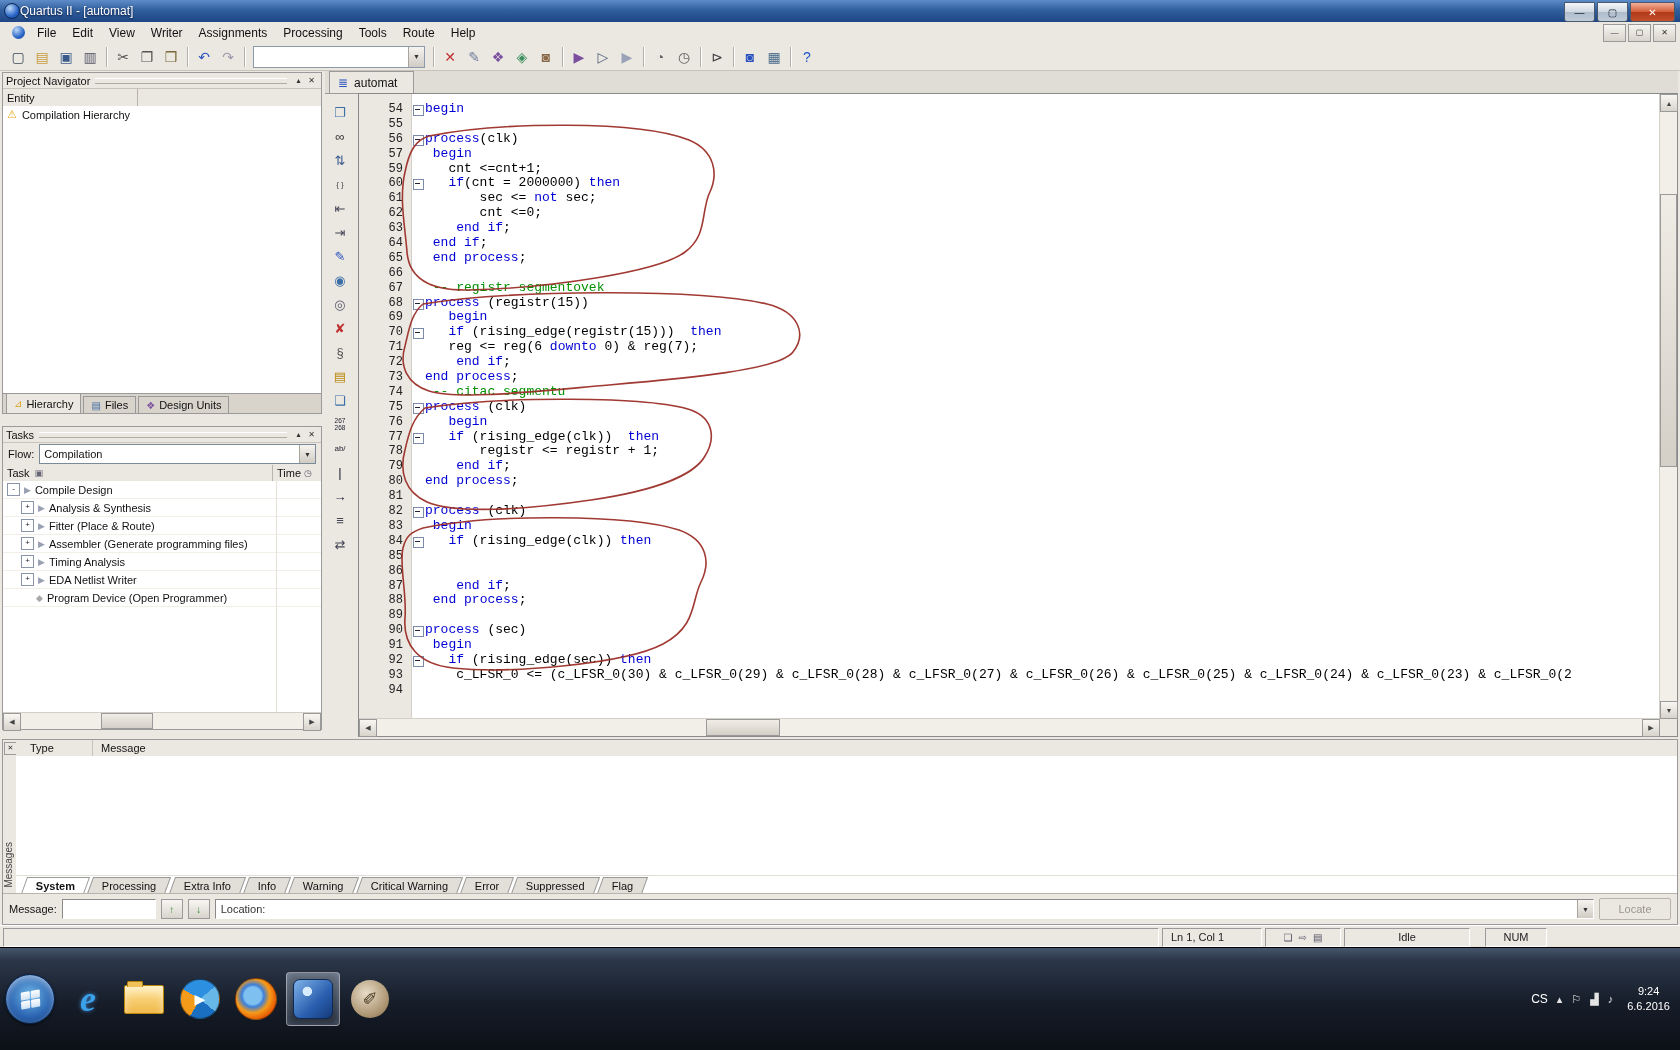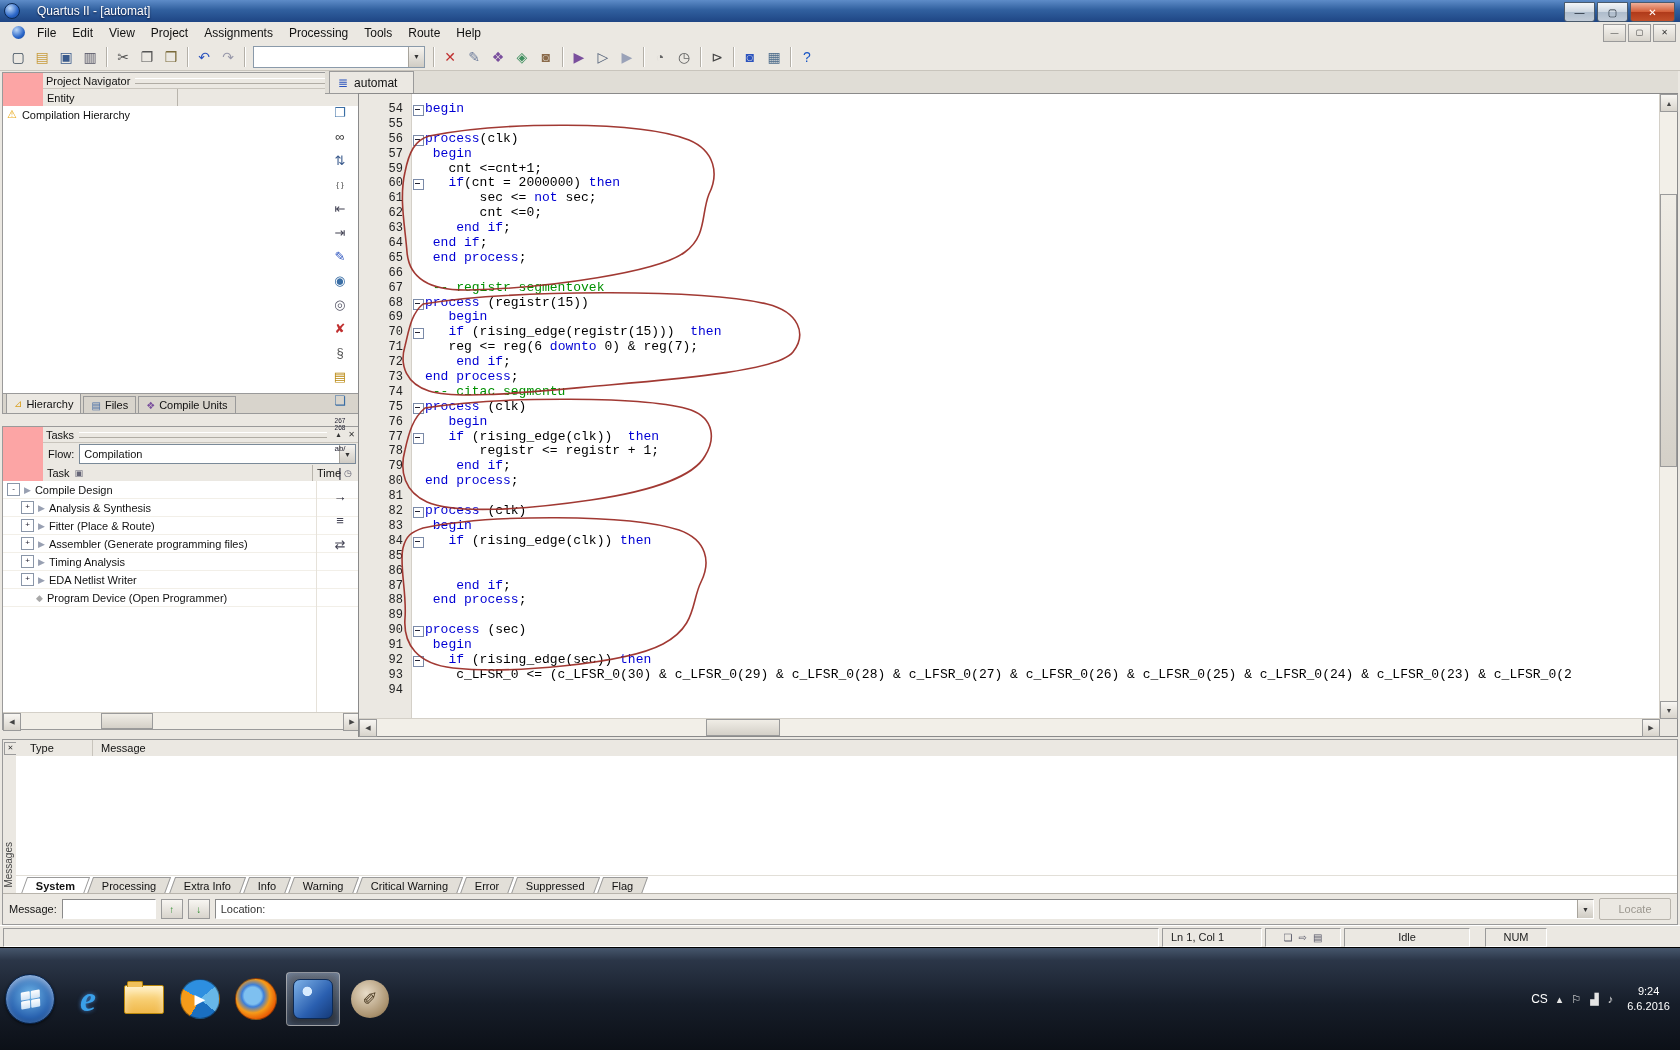--- a/index.html
+++ b/index.html
@@ -5,21 +5,21 @@
   html,body{margin:0;padding:0;background:#444;}
   #app{position:relative;width:1680px;height:1050px;background:#ebe8e2;overflow:hidden;
        font-family:"Liberation Sans",sans-serif;font-size:12px;color:#111;}
 
   
   .titlebar{position:absolute;left:0;top:0;right:0;height:22px;
     background:linear-gradient(180deg,#5e8cc8 0%,#31609f 45%,#1e4584 100%);
     display:flex;align-items:center;padding-left:4px;}
   .app-icon{width:14px;height:14px;border-radius:50%;flex:none;
     background:radial-gradient(circle at 35% 30%,#bcd8f8,#2a66c8 60%,#123f8c);border:1px solid #0c2a55;}
-  .title{margin-left:17px;color:#fff;text-shadow:0 1px 2px rgba(0,0,30,.8);}
+  .title{margin-left:0;color:#fff;text-shadow:0 1px 2px rgba(0,0,30,.8);}
   .winbtns{margin-left:auto;display:flex;gap:2px;padding:2px 5px 0 0;align-self:flex-start;}
   .wbtn{width:29px;height:18px;display:flex;align-items:center;justify-content:center;font-size:10px;color:#1a2430;
     background:linear-gradient(180deg,#f4f6f8,#cfd8e2 48%,#aeBCCC 52%,#c2ccd8);border:1px solid #4a5a6c;border-radius:0 0 3px 3px;}
   .wbtn.close{width:43px;color:#fff;background:linear-gradient(180deg,#f0b09a,#d4603a 48%,#b03a1a 52%,#c2502a);}
 
   
   .menubar{position:absolute;left:0;top:22px;right:0;height:21px;background:#ebe8e2;
     border-bottom:1px solid #d8d4cc;display:flex;align-items:center;padding-left:12px;}
   .mdi-ic{width:13px;height:13px;border-radius:50%;flex:none;margin-right:4px;
     background:radial-gradient(circle at 35% 30%,#bcd8f8,#2a66c8 60%,#123f8c);}
@@ -33,21 +33,21 @@
     border-bottom:1px solid #c8c4bc;display:flex;align-items:center;padding-left:6px;}
   .tbtn{width:24px;height:22px;display:flex;align-items:center;justify-content:center;}
   .tglyph{font-size:14px;}
   .tsep{width:1px;height:20px;background:#b4b0a8;box-shadow:1px 0 0 #fff;margin:0 4px;flex:none;}
   .tcombo{width:170px;height:20px;background:#fff;border:1px solid #8a9aaa;display:flex;align-items:center;margin:0 4px;}
   .tcombo-val{flex:1;padding-left:4px;}
   .tcombo-arr,.combo-arr{width:15px;height:100%;background:linear-gradient(#f6f4f0,#d0ccc4);
     border-left:1px solid #a8a49c;font-size:7px;display:flex;align-items:center;justify-content:center;color:#333;}
 
   
-  .panel{position:absolute;background:#fca5a5;border:1px solid #9a9a9a;padding-left:40px;}
+  .panel{position:absolute;background:#8b5cf6;border:1px solid #9a9a9a;}
   .pn{left:2px;top:72px;width:318px;height:340px;}
   .tasks{left:2px;top:426px;width:318px;height:302px;}
   .phead{height:15px;display:flex;align-items:center;background:#ebe8e2;font-size:11px;
     padding:0 3px;border-bottom:1px solid #c8c4bc;}
   .pgrip{flex:1;height:4px;margin:0 5px;border-top:1px solid #fff;border-bottom:1px solid #b0aca4;}
   .pbtn{width:13px;height:12px;font-size:8px;display:flex;align-items:center;justify-content:center;color:#333;}
   .entity-row{height:17px;background:#ebe8e2;border-bottom:1px solid #b8b4ac;display:flex;font-size:11px;align-items:center;}
   .entity-cell{width:130px;padding-left:4px;border-right:1px solid #b8b4ac;height:100%;display:flex;align-items:center;}
   .pn-list{position:absolute;top:33px;bottom:19px;left:0;right:0;background:#fff;}
   .pn-item{height:17px;display:flex;align-items:center;padding-left:4px;gap:5px;font-size:11px;}
@@ -203,21 +203,21 @@
       <span class="wbtn close">✕</span>
     </div>
   </div>
 
   <div class="menubar">
     <span class="mdi-ic"></span>
     <div id="menu-items" style="display:flex;">
         <span class="menu-item">File</span>
         <span class="menu-item">Edit</span>
         <span class="menu-item">View</span>
-        <span class="menu-item">Project</span>
+        <span class="menu-item">Writer</span>
         <span class="menu-item">Assignments</span>
         <span class="menu-item">Processing</span>
         <span class="menu-item">Tools</span>
         <span class="menu-item">Route</span>
         <span class="menu-item">Help</span>
       </div>
     <div class="mdi-btns">
       <span class="mbtn">—</span>
       <span class="mbtn">▢</span>
       <span class="mbtn">✕</span>
@@ -329,21 +329,21 @@
         <span class="ptab active">
           <span class="ptab-ic" style="color: rgb(216, 160, 32);">⊿</span>
           <span>Hierarchy</span>
         </span>
         <span class="ptab">
           <span class="ptab-ic" style="color: rgb(74, 111, 165);">▤</span>
           <span>Files</span>
         </span>
         <span class="ptab">
           <span class="ptab-ic" style="color: rgb(122, 79, 157);">❖</span>
-          <span>Compile Units</span>
+          <span>Design Units</span>
         </span>
       </div>
   </div>
 
   <div class="panel tasks">
     <div class="phead">
       <span>Tasks</span>
       <span class="pgrip"></span>
       <span class="pbtn">▴</span>
       <span class="pbtn">✕</span>

